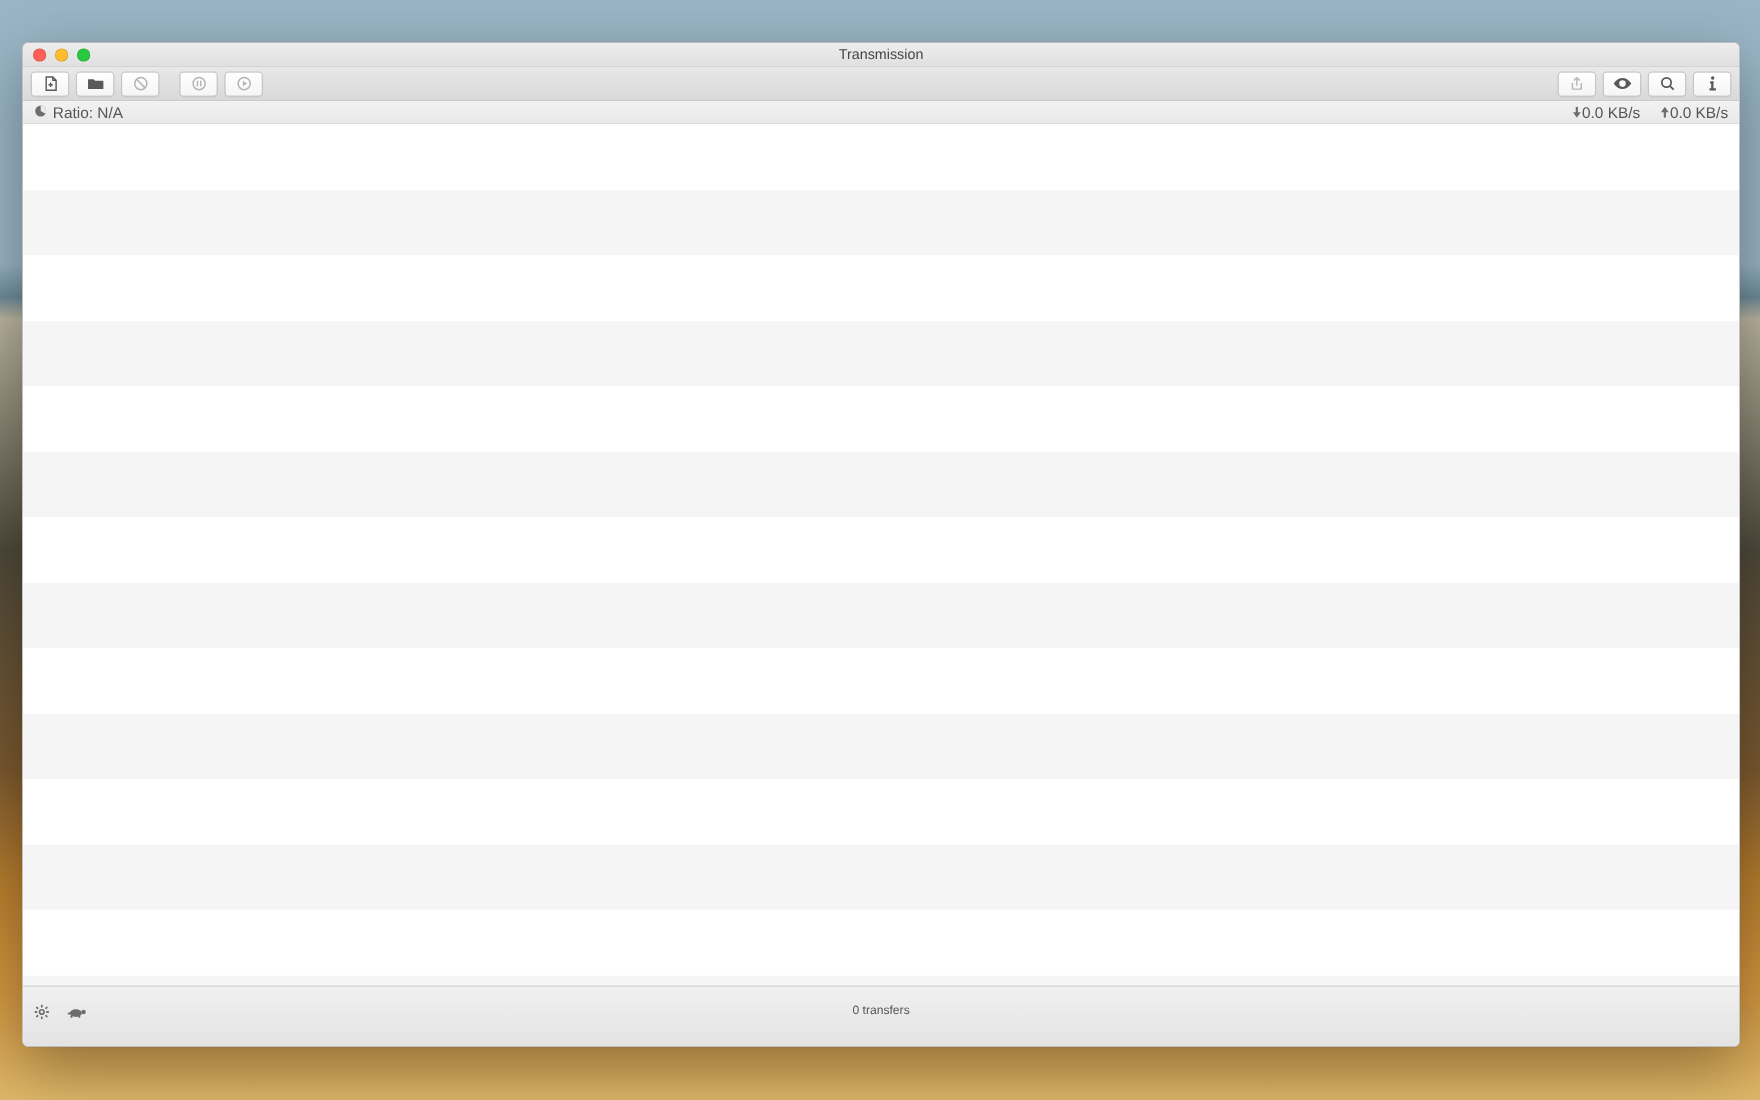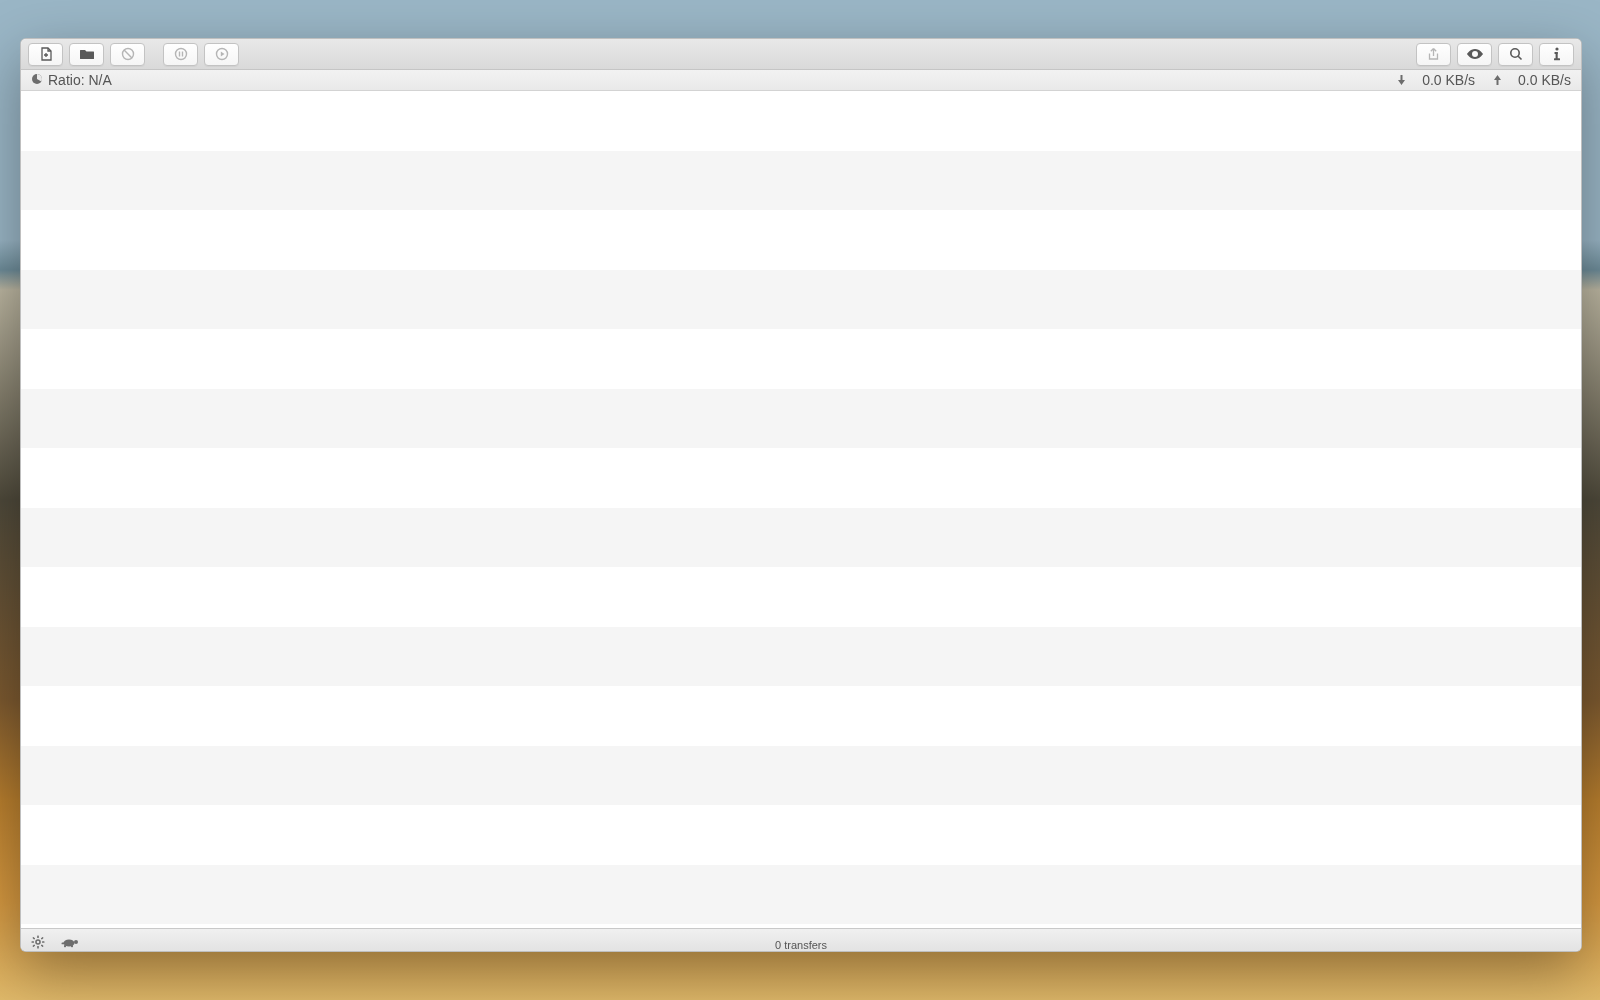--- a/index.html
+++ b/index.html
@@ -112,37 +112,37 @@
     border-bottom: 1px solid #d3d3d3;
     display: flex;
     align-items: center;
     padding: 0 10px;
     font-size: 14px;
     color: #555;
     flex: none;
   }
   .statusbar .sb-left { display: flex; align-items: center; gap: 5px; }
   .statusbar .sb-right { margin-left: auto; display: flex; align-items: center; gap: 18px; }
-  .sb-speed { display: flex; align-items: flex-start; gap: 16px; }
+  .sb-speed { display: flex; align-items: flex-start; gap: 0; }
 
   .list {
     flex: 1;
     background: #fff;
     overflow: hidden;
   }
   .list-row { height: 59.5px; }
   .list-row.alt { background: #f5f5f5; }
 
   .bottombar {
     height: 22px;
     background: linear-gradient(to bottom, #f0f0f0, #e3e3e3);
     border-top: 1px solid #c9c9c9;
     display: flex;
-    align-items: flex-end;
-    padding: 0 10px;
+    align-items: flex-start;
+    padding: 16px 10px;
     font-size: 11px;
     color: #555;
     flex: none;
     position: relative;
   }
   .bottombar .bb-left { display: flex; align-items: center; gap: 16px; }
   .bottombar .bb-center {
     position: absolute;
     left: 0; right: 0;
     text-align: center;
@@ -150,20 +150,28 @@
   }
 
 </style>
 </head>
 <body>
 
 <div class="desktop">
 
   <div class="window">
 
+    <div class="titlebar">
+      <div class="traffic-lights">
+        <div class="tl red"></div>
+        <div class="tl yellow"></div>
+        <div class="tl green"></div>
+      </div>
+      <div class="title-text">Transmission</div>
+    </div>
 
     <div class="toolbar">
       <div class="tb-group">
         <div class="tb-btn" title="New Torrent">
           <span>
             <svg width="12" height="14" viewBox="0 0 12 14" fill="none" stroke="currentColor" stroke-width="1.3">
               <path d="M2 1 H8 L11 4 V13 H2 Z"></path>
               <path d="M8 1 V4 H11"></path>
               <path d="M6 6 V10 M4 8 H8"></path>
             </svg>

